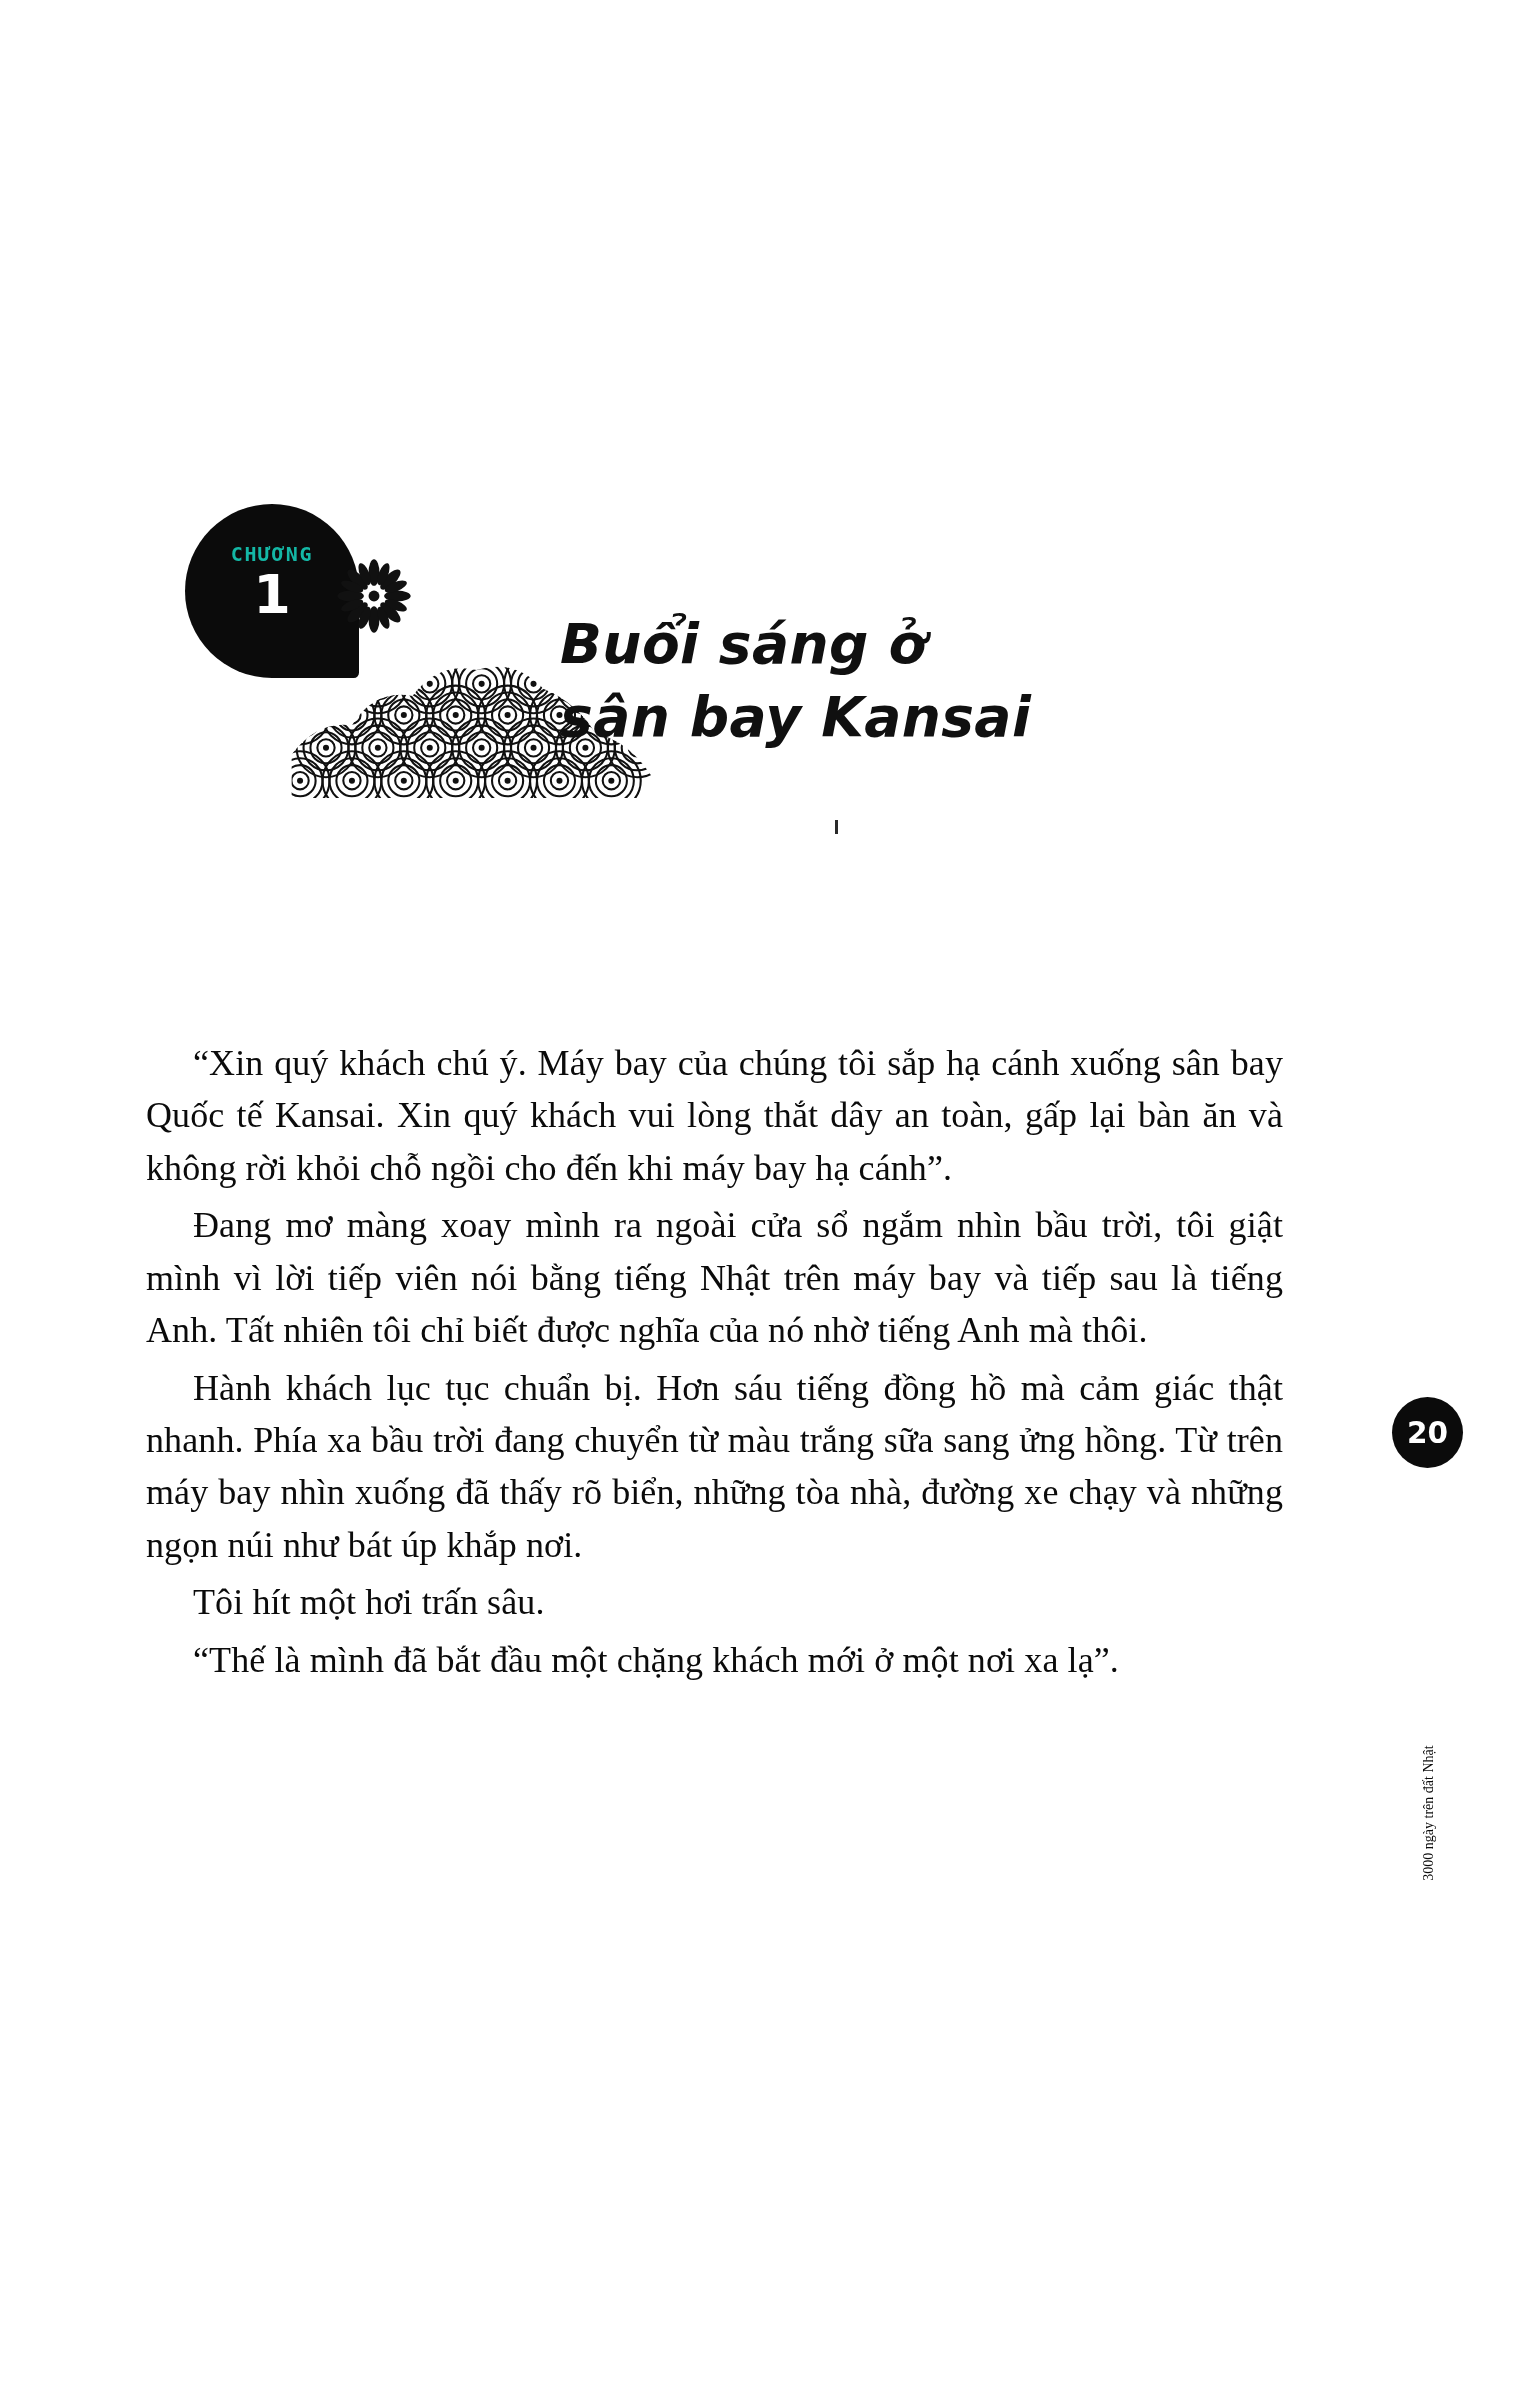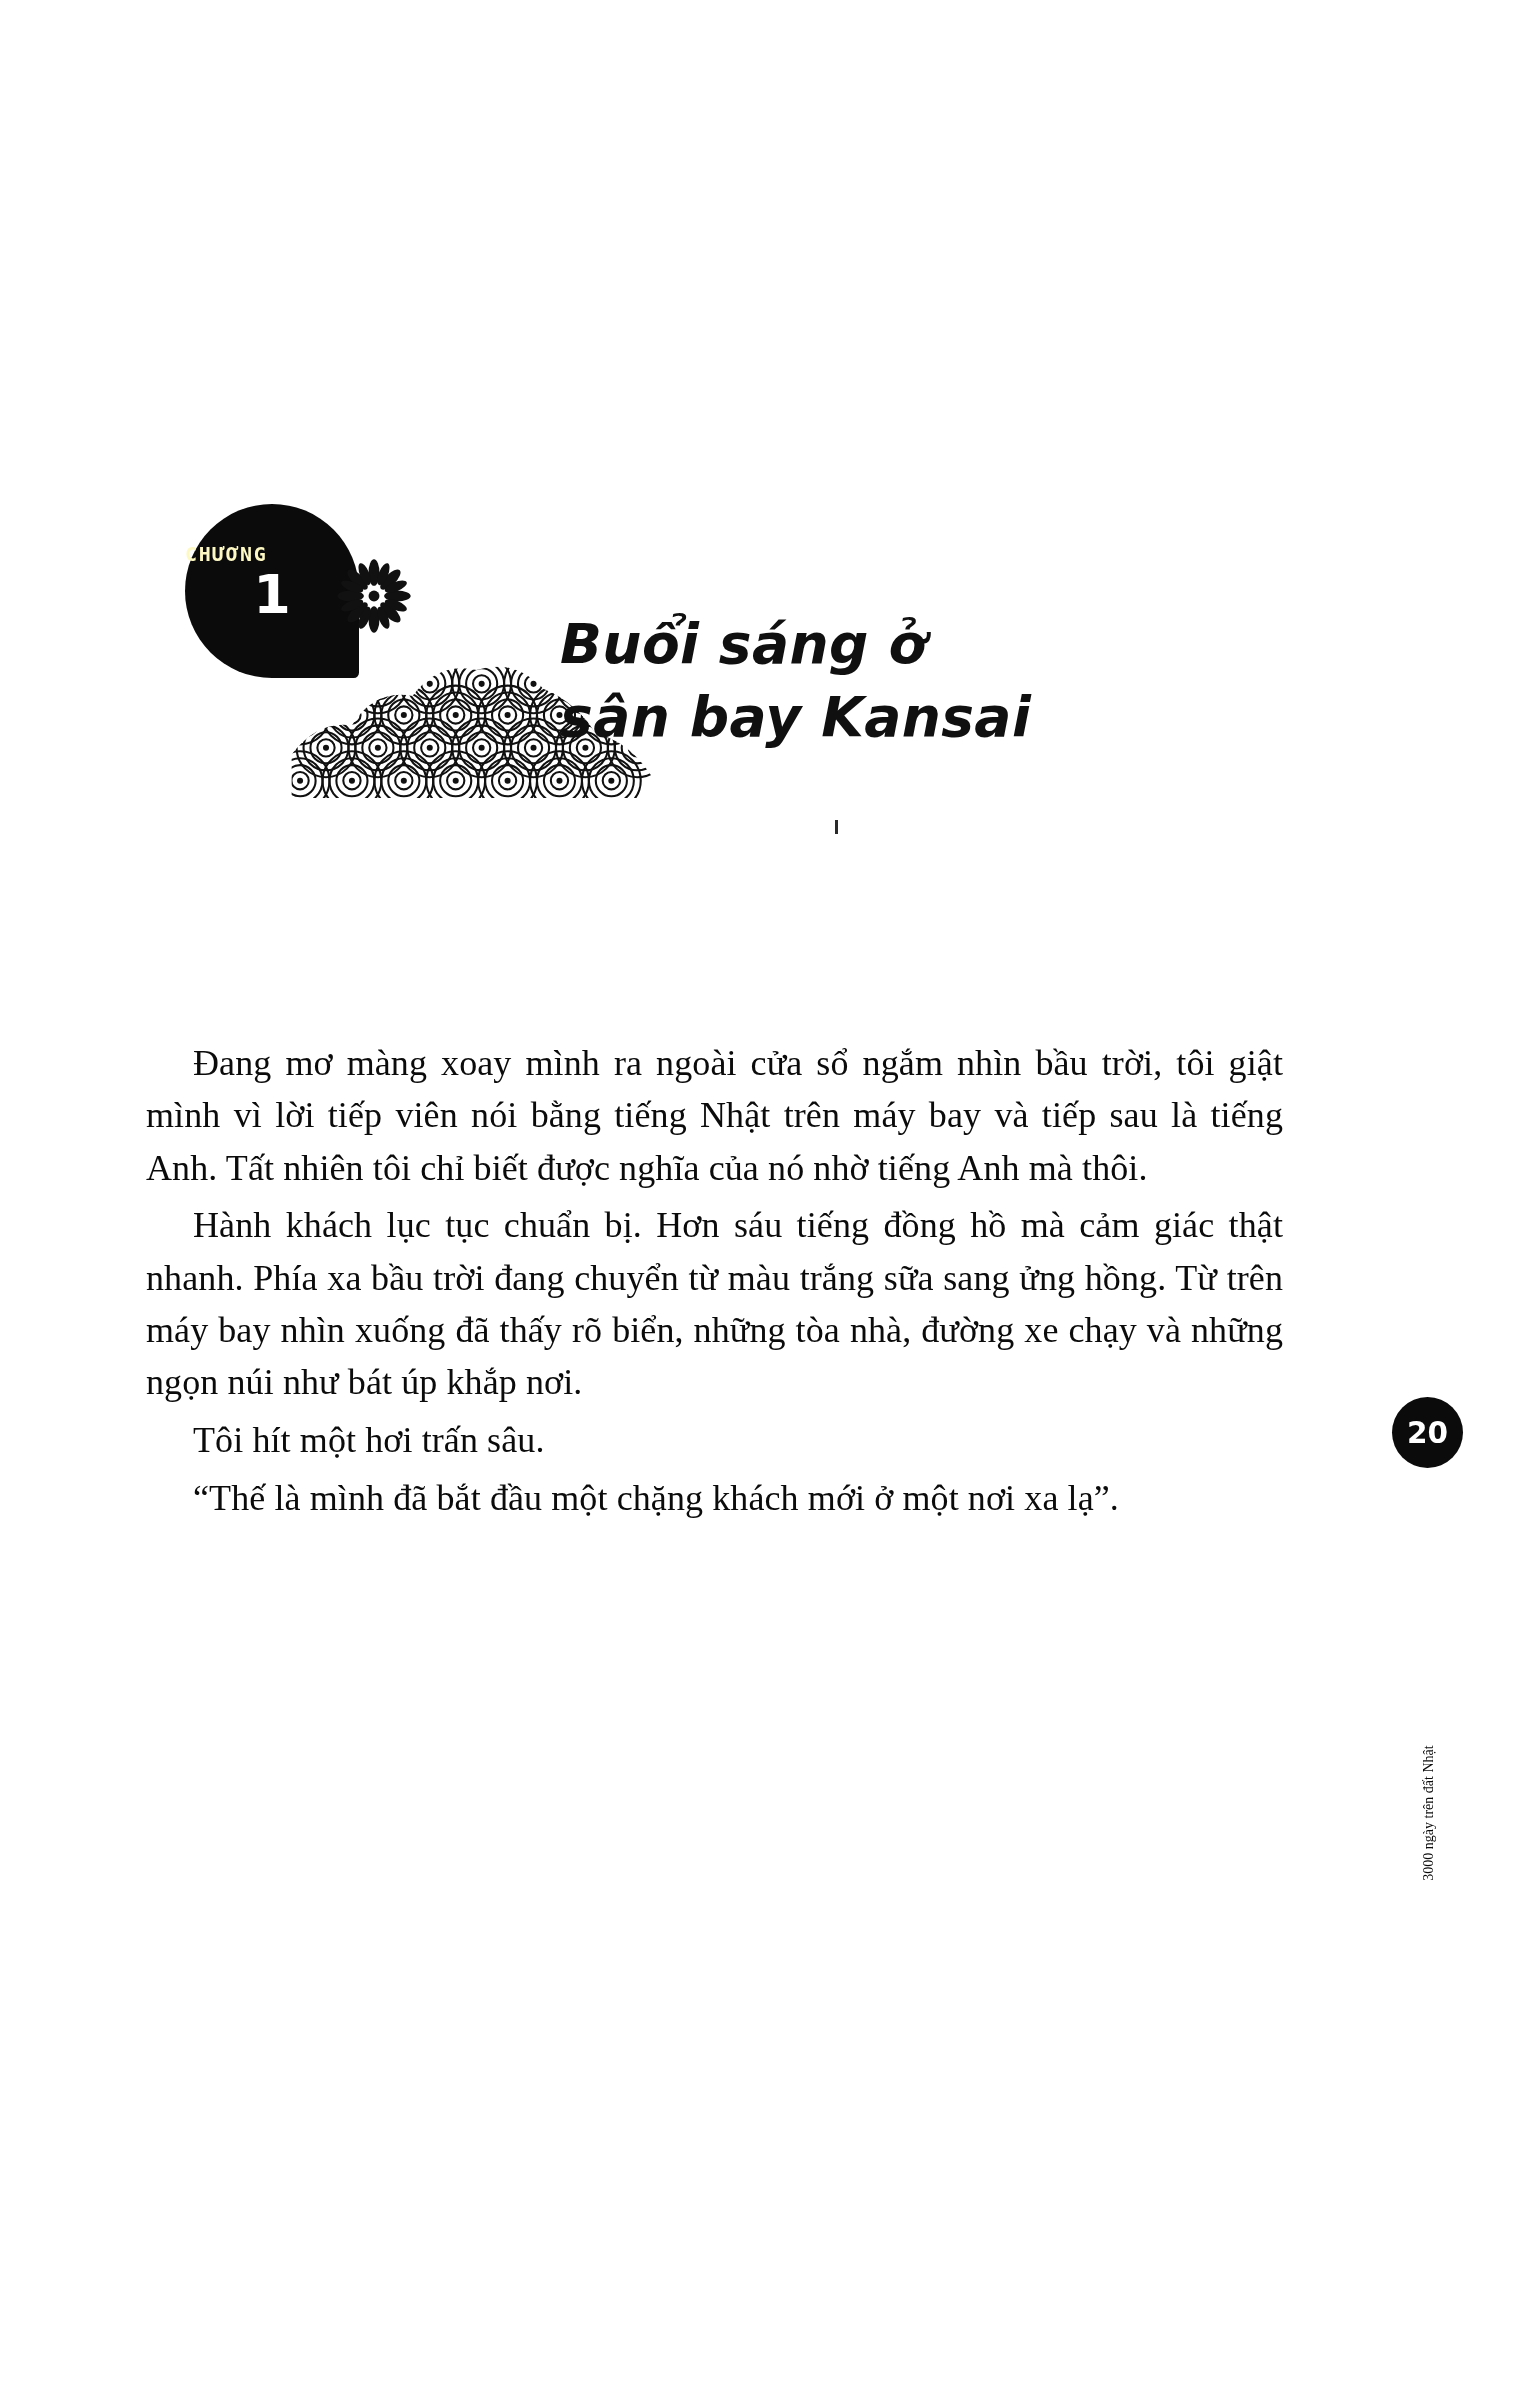--- a/index.html
+++ b/index.html
@@ -38,22 +38,22 @@
     height: 174px;
     background: #0b0b0b;
     border-radius: 50% 50% 50% 50% / 50% 50% 50% 50%;
     border-bottom-right-radius: 5.2px;
   }
   .chapter-badge .chapter-word {
     position: absolute;
     top: 38px;
     left: 0;
     width: 100%;
-    text-align: left;
-    color: #fef9c3;
+    text-align: center;
+    color: #14b8a6;
     font-family: "DejaVu Sans Mono", monospace;
     font-size: 20px;
     letter-spacing: 1.7px;
     font-weight: 700;
   }
   .chapter-badge .chapter-num {
     position: absolute;
     top: 64px;
     left: 0;
     width: 100%;
@@ -247,20 +247,21 @@
       </svg>
     </div>
 
     <div class="chapter-title">
       <div>Buổi sáng ở</div>
       <div>sân bay Kansai</div>
     </div>
   </div>
 
   <div class="body-col">
+    <p>“Xin quý khách chú ý. Máy bay của chúng tôi sắp hạ cánh xuống sân bay Quốc tế Kansai. Xin quý khách vui lòng thắt dây an toàn, gấp lại bàn ăn và không rời khỏi chỗ ngồi cho đến khi máy bay hạ cánh”.</p>
     <p>Đang mơ màng xoay mình ra ngoài cửa sổ ngắm nhìn bầu trời, tôi giật mình vì lời tiếp viên nói bằng tiếng Nhật trên máy bay và tiếp sau là tiếng Anh. Tất nhiên tôi chỉ biết được nghĩa của nó nhờ tiếng Anh mà thôi.</p>
     <p>Hành khách lục tục chuẩn bị. Hơn sáu tiếng đồng hồ mà cảm giác thật nhanh. Phía xa bầu trời đang chuyển từ màu trắng sữa sang ửng hồng. Từ trên máy bay nhìn xuống đã thấy rõ biển, những tòa nhà, đường xe chạy và những ngọn núi như bát úp khắp nơi.</p>
     <p>Tôi hít một hơi trấn sâu.</p>
     <p>“Thế là mình đã bắt đầu một chặng khách mới ở một nơi xa lạ”.</p>
   </div>
 
   <div class="page-num">20</div>
 
   <div class="running-title">
     <div class="vtext">3000 ngày trên đất Nhật</div>

